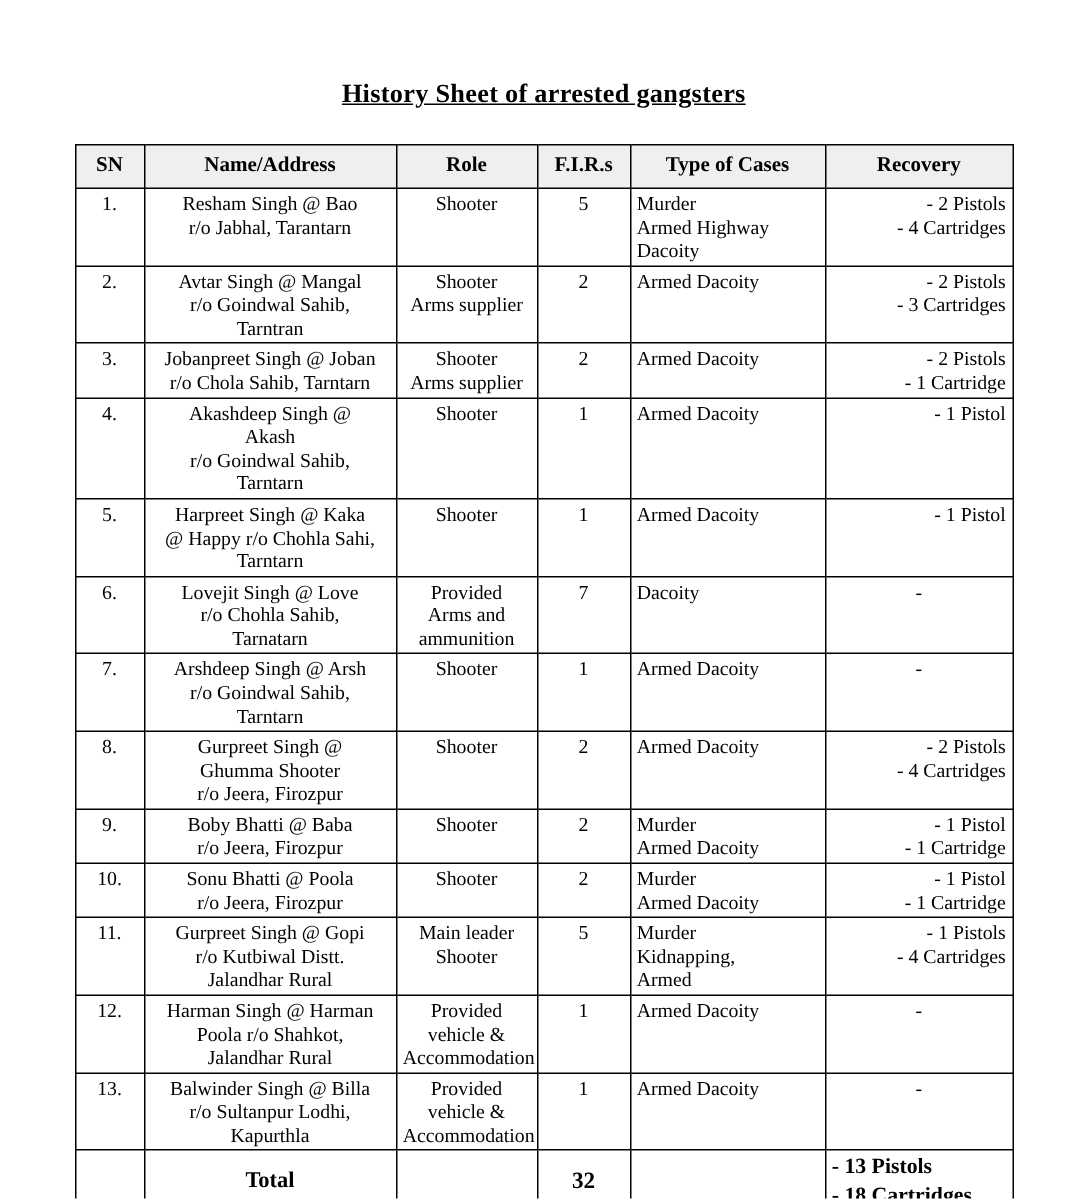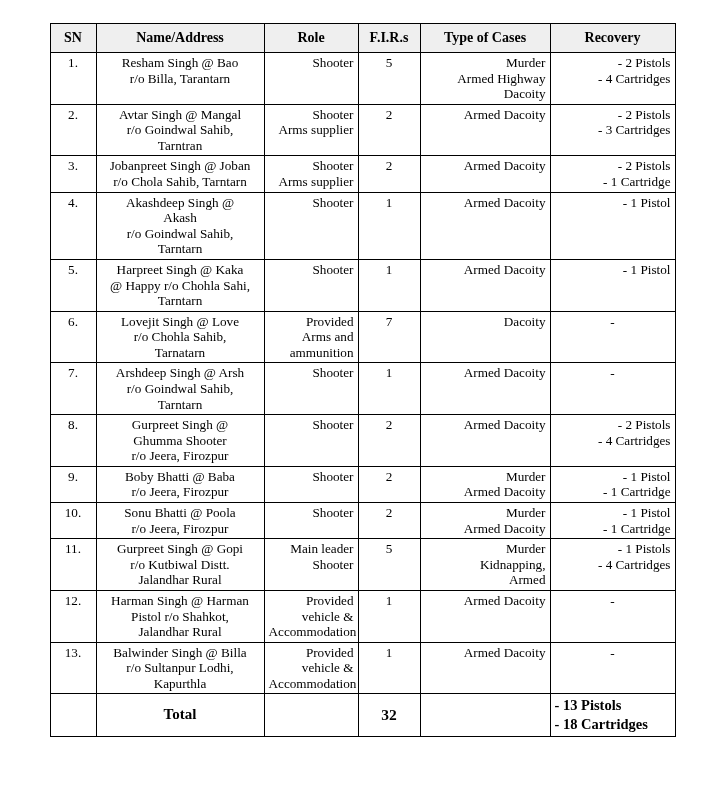--- a/index.html
+++ b/index.html
@@ -63,28 +63,28 @@
 
   td.sn {
     text-align: center;
     vertical-align: middle;
   }
   td.name {
     text-align: center;
     margin-left: 27px;
   }
   td.role {
-    text-align: right;
+    text-align: center;
   }
   td.fir {
     text-align: center;
     vertical-align: middle;
   }
   td.type {
-    text-align: right;
+    text-align: left;
   }
   td.recov {
     text-align: right;
   }
   td.recov.dash, td.type.dash {
     text-align: center;
     vertical-align: top;
   }
   .line { display: block; }
   
@@ -107,20 +107,21 @@
     font-size: 14.5px;
     line-height: 1.3;
   }
   tr.total-row td.blank { border: 1px solid #000; }
 </style>
 </head>
 <body>
 
 <div class="page">
 
+  <div class="doc-title">History Sheet of arrested gangsters</div>
 
   <table class="history">
     <colgroup>
       <col class="c-sn">
       <col class="c-name">
       <col class="c-role">
       <col class="c-fir">
       <col class="c-type">
       <col class="c-recov">
     </colgroup>
@@ -132,21 +133,21 @@
         <th>F.I.R.s</th>
         <th>Type of Cases</th>
         <th>Recovery</th>
       </tr>
     </thead>
     <tbody id="table-body">
         <tr>
           <td class="sn">1.</td>
           <td class="name">
             <span class="line">Resham Singh @ Bao</span>
-            <span class="line">r/o Billa, Tarantarn</span>
+            <span class="line">r/o Jabhal, Tarantarn</span>
           </td>
           <td class="role">
             <span class="line">Shooter</span>
           </td>
           <td class="fir">5</td>
           <td class="type">
             <span class="line">Murder</span>
             <span class="line">Armed Highway</span>
             <span class="line">Dacoity</span>
           </td>
@@ -345,21 +346,21 @@
           </td>
           <td class="recov">
             <span class="line">- 1 Pistols</span>
             <span class="line">- 4 Cartridges</span>
           </td>
         </tr>
         <tr>
           <td class="sn">12.</td>
           <td class="name">
             <span class="line">Harman Singh @ Harman</span>
-            <span class="line">Pistol  r/o Shahkot,</span>
+            <span class="line">Poola  r/o Shahkot,</span>
             <span class="line">Jalandhar Rural</span>
           </td>
           <td class="role">
             <span class="line">Provided</span>
             <span class="line">vehicle &amp;</span>
             <span class="line">Accommodation</span>
           </td>
           <td class="fir">1</td>
           <td class="type">
             <span class="line">Armed Dacoity</span>

